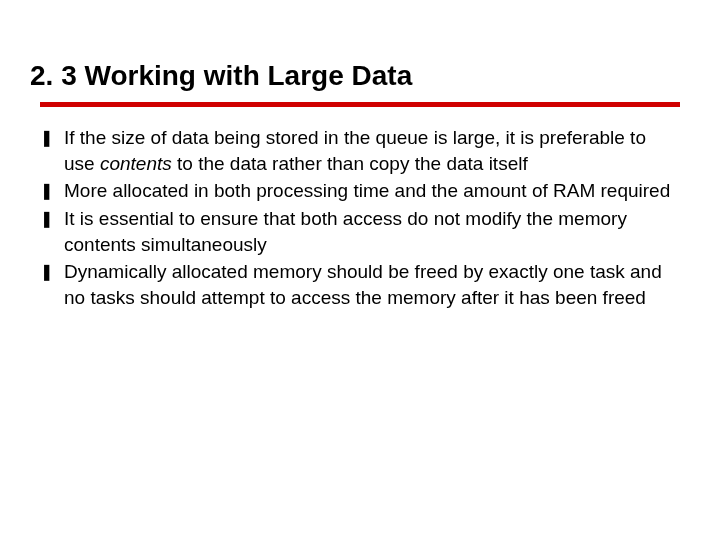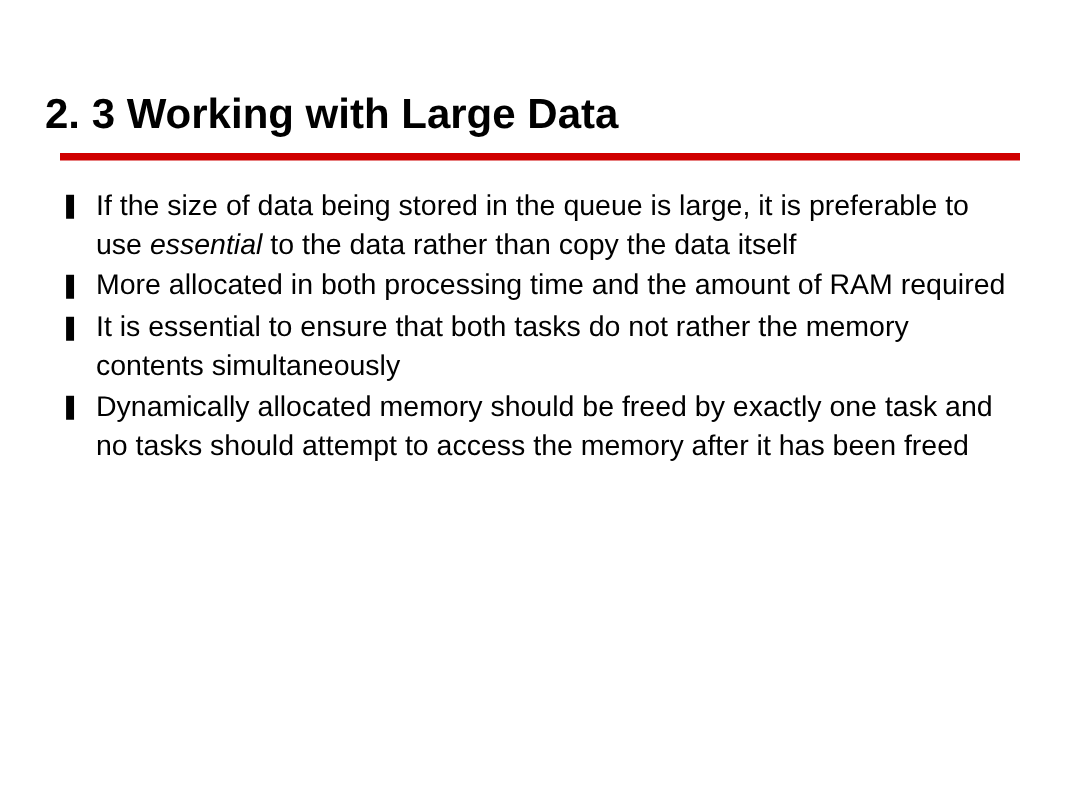--- a/index.html
+++ b/index.html
@@ -55,35 +55,35 @@
 
 <div class="slide">
   <h1 class="title">2. 3 Working with Large Data</h1>
   <div class="rule"></div>
 
   <div class="bullets">
 
     <div class="bullet">
       <span class="marker">❚</span>
       <span class="text">
-        <span>If the size of data being stored in the queue is large, it is preferable to use </span><span class="italic">essential</span><span> to the data rather than copy the data itself</span>
+        <span>If the size of data being stored in the queue is large, it is preferable to use </span><span class="italic">contents</span><span> to the data rather than copy the data itself</span>
       </span>
     </div>
 
     <div class="bullet">
       <span class="marker">❚</span>
       <span class="text">
         <span>More allocated in both processing time and the amount of RAM required</span><span class="italic"></span><span></span>
       </span>
     </div>
 
     <div class="bullet">
       <span class="marker">❚</span>
       <span class="text">
-        <span>It is essential to ensure that both tasks do not rather the memory contents simultaneously</span><span class="italic"></span><span></span>
+        <span>It is essential to ensure that both access do not modify the memory contents simultaneously</span><span class="italic"></span><span></span>
       </span>
     </div>
 
     <div class="bullet">
       <span class="marker">❚</span>
       <span class="text">
         <span>Dynamically allocated memory should be freed by exactly one task and no tasks should attempt to access the memory after it has been freed</span><span class="italic"></span><span></span>
       </span>
     </div>
 

